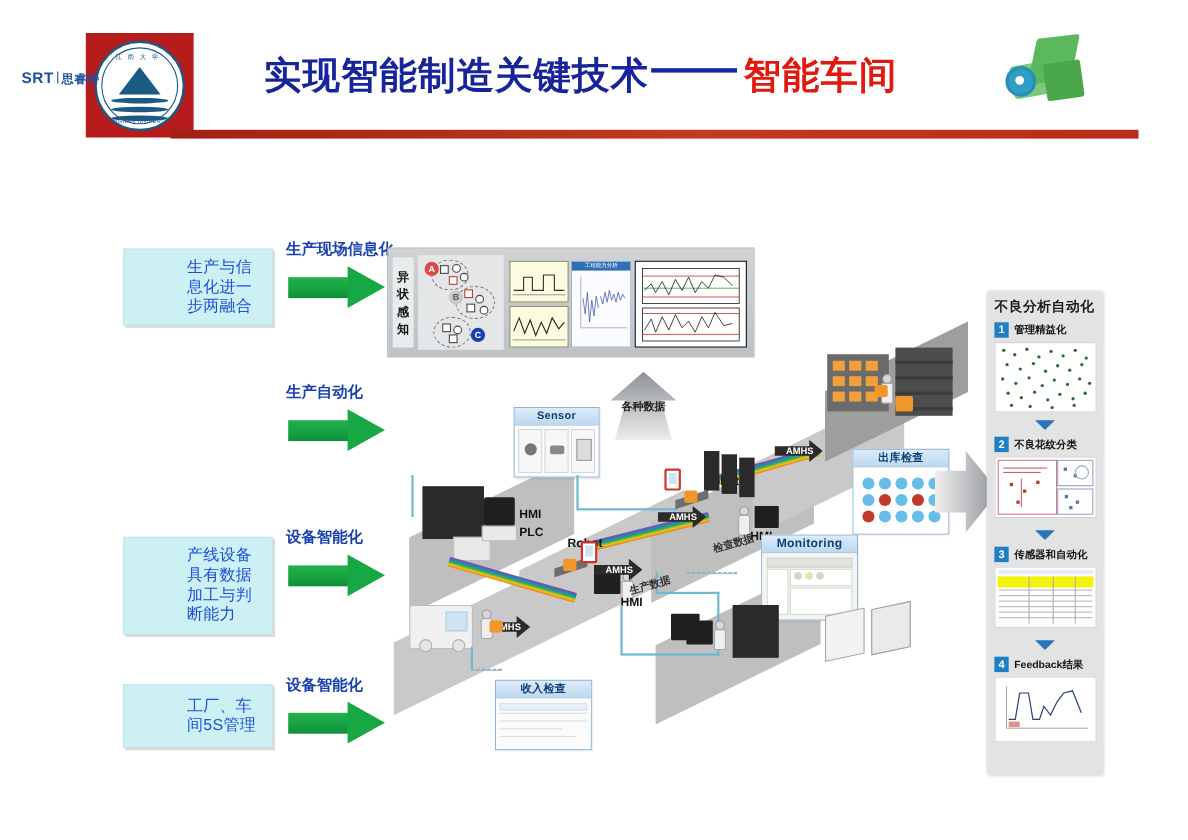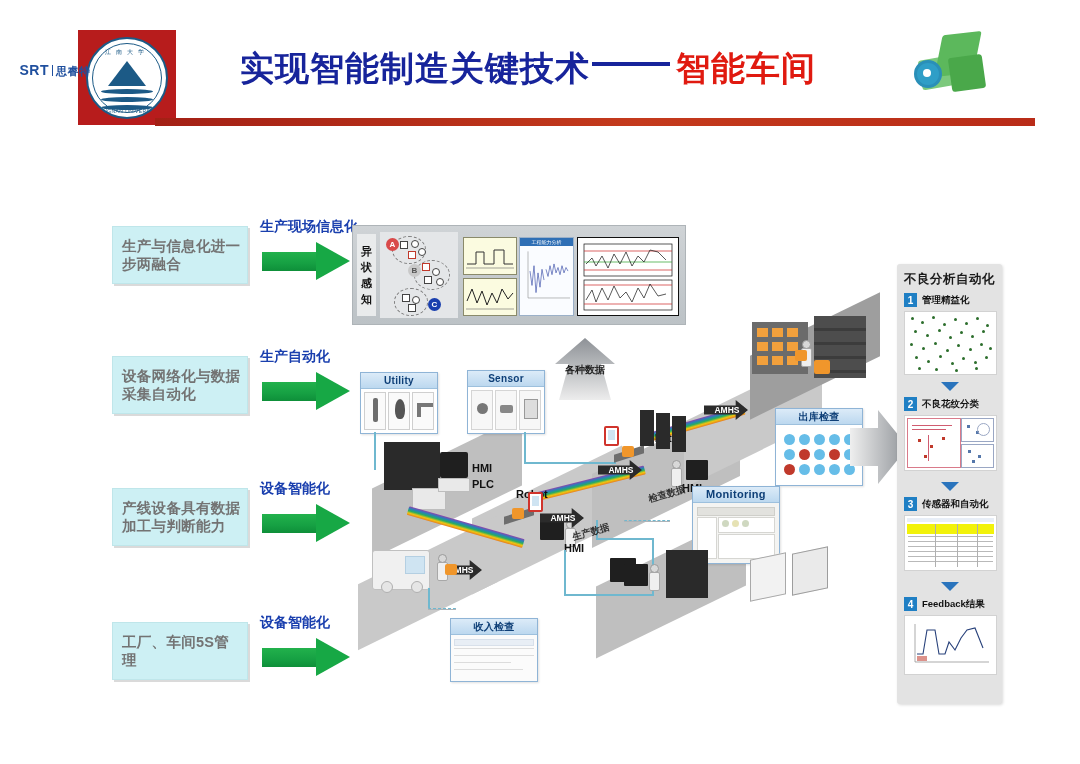--- a/index.html
+++ b/index.html
@@ -108,22 +108,23 @@
   .left-col{position:absolute;left:112px;top:218px;width:255px;height:480px;}
   .lrow{position:absolute;left:0;width:255px;height:92px;}
   .lbox{
     position:absolute;left:0;top:8px;width:136px;min-height:58px;
     background:#cdf0f4;border:1px solid #bfe6ea;
     box-shadow:2px 2px 0 rgba(150,150,150,.35);
     display:flex;align-items:center;
     padding:7px 6px 7px 9px;box-sizing:border-box;
   }
   .lbox span{
-    font-size:14.5px;font-weight:bold;color:#737373;line-height:1.25;
+    font-size:14.5px;font-weight:normal;color:#1d4ed8;line-height:1.25;
     letter-spacing:.3px;
+    margin-left:48px;
   }
   .larrow-wrap{position:absolute;left:148px;top:0;width:106px;height:92px;}
   .larrow-label{
     position:absolute;left:0;top:0;width:106px;text-align:left;
     font-size:14px;font-weight:bold;color:#1a3fae;white-space:nowrap;
   }
   .arrow-green{
     position:absolute;left:2px;top:24px;width:88px;height:38px;
   }
   .arrow-green .shaft{
@@ -334,23 +335,20 @@
       <div class="larrow-wrap">
         <div class="larrow-label">生产现场信息化</div>
         <div class="arrow-green">
           <div class="shaft"></div>
             <div class="head"></div>
         </div>
       </div>
     </div>
 
     <div class="lrow" style="top:130px;">
-      <div class="lbox">
-        <span>设备网络化与数据采集自动化</span>
-      </div>
       <div class="larrow-wrap">
         <div class="larrow-label">生产自动化</div>
         <div class="arrow-green">
           <div class="shaft"></div>
             <div class="head"></div>
         </div>
       </div>
     </div>
 
     <div class="lrow" style="top:262px;">
@@ -465,35 +463,20 @@
     <div class="uparrow-label">各种数据</div>
 
     <div class="plat" style="left:20px;top:232px;width:150px;height:70px;"></div>
     <div class="plat l" style="left:120px;top:262px;width:150px;height:76px;"></div>
     <div class="plat" style="left:240px;top:218px;width:148px;height:74px;"></div>
     <div class="plat l" style="left:332px;top:168px;width:138px;height:66px;"></div>
     <div class="plat d" style="left:398px;top:104px;width:130px;height:64px;"></div>
     <div class="plat l" style="left:6px;top:330px;width:140px;height:66px;"></div>
     <div class="plat" style="left:244px;top:330px;width:150px;height:72px;"></div>
 
-    <div class="card" style="left:8px;top:152px;width:76px;height:60px;">
-      <div class="card-hd">Utility</div>
-      <div class="card-bd" style="height:44px;display:flex;gap:2px;padding:3px;box-sizing:border-box;">
-        <div style="flex:1;border:1px solid #cfcfcf;background:#fafafa;position:relative;">
-          <div style="position:absolute;left:8px;top:5px;width:5px;height:24px;background:#6d6d6d;border-radius:2px;"></div>
-        </div>
-        <div style="flex:1;border:1px solid #cfcfcf;background:#fafafa;position:relative;">
-          <div style="position:absolute;left:6px;top:6px;width:10px;height:20px;background:#555;border-radius:50% 50% 40% 40%;"></div>
-        </div>
-        <div style="flex:1;border:1px solid #cfcfcf;background:#fafafa;position:relative;">
-          <div style="position:absolute;left:4px;top:10px;width:16px;height:4px;background:#777;"></div>
-          <div style="position:absolute;left:4px;top:10px;width:4px;height:14px;background:#777;"></div>
-        </div>
-      </div>
-    </div>
 
     <div class="card" style="left:115px;top:150px;width:76px;height:62px;">
       <div class="card-hd">Sensor</div>
       <div class="card-bd" style="height:46px;display:flex;gap:2px;padding:3px;box-sizing:border-box;">
         <div style="flex:1;border:1px solid #d5d5d5;background:#f7f7f7;position:relative;">
           <div style="position:absolute;left:5px;top:12px;width:11px;height:11px;border-radius:50%;background:#777;"></div>
         </div>
         <div style="flex:1;border:1px solid #d5d5d5;background:#f7f7f7;position:relative;">
           <div style="position:absolute;left:4px;top:14px;width:13px;height:8px;background:#888;border-radius:2px;"></div>
         </div>

